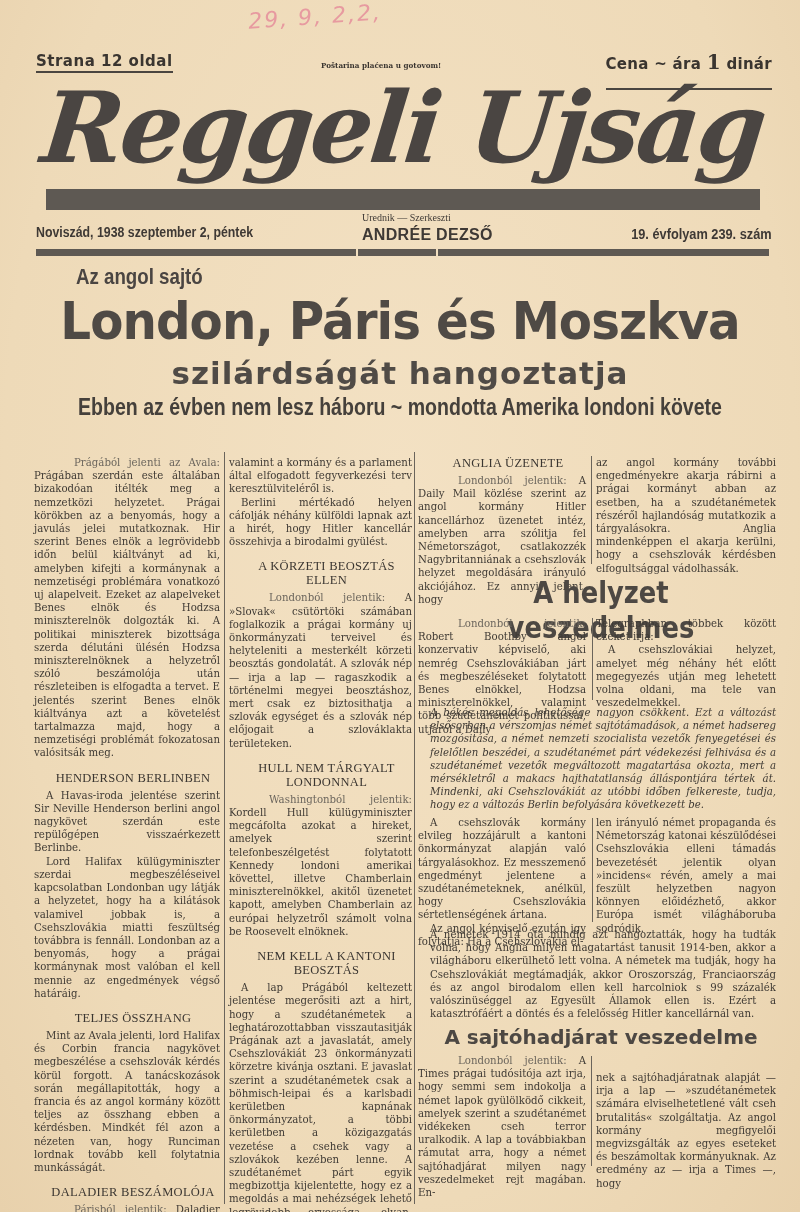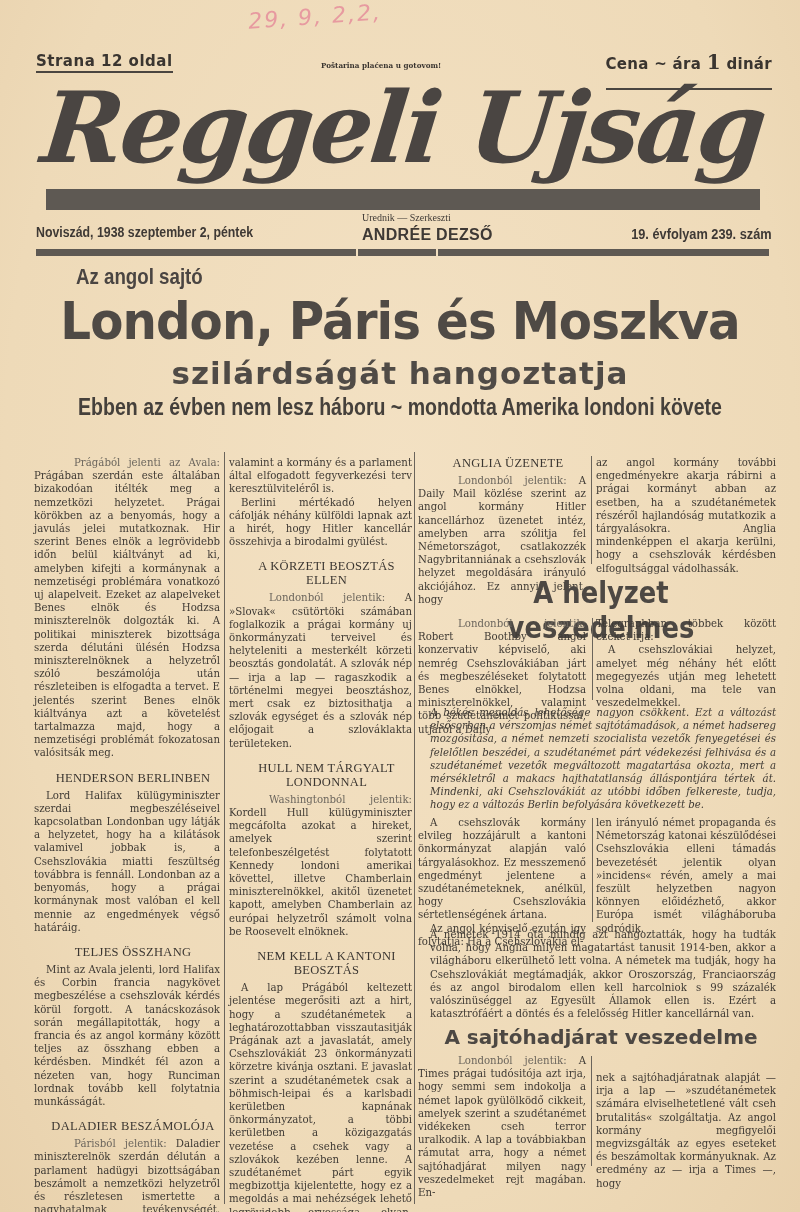--- a/index.html
+++ b/index.html
@@ -86,20 +86,21 @@
   </div>
 
   <div class="kicker">Az angol sajtó</div>
   <div class="headline">London, Páris és Moszkva</div>
   <div class="subhead">szilárdságát hangoztatja</div>
   <div class="deck">Ebben az évben nem lesz háboru ~ mondotta Amerika londoni követe</div>
 
   <div class="col col1">
     <p><span class="dateline-word">Prágából jelenti az Avala:</span><span> Prágában szerdán este általában bizakodóan itélték meg a nemzetközi helyzetet. Prágai körökben az a benyomás, hogy a javulás jelei mutatkoznak. Hir szerint Benes elnök a legrövidebb időn belül kiáltványt ad ki, amelyben kifejti a kormánynak a nemzetiségi problémára vonatkozó uj alapelveit. Ezeket az alapelveket Benes elnök és Hodzsa miniszterelnök dolgozták ki. A politikai miniszterek bizottsága szerda délutáni ülésén Hodzsa miniszterelnöknek a helyzetről szóló beszámolója után részleteiben is elfogadta a tervet. E jelentés szerint Benes elnök kiáltványa azt a követelést tartalmazza majd, hogy a nemzetiségi problémát fokozatosan valósitsák meg.</span></p>
     <h4>HENDERSON BERLINBEN</h4>
+    <p>A Havas-iroda jelentése szerint Sir Neville Henderson berlini angol nagykövet szerdán este repülőgépen visszaérkezett Berlinbe.</p>
     <p>Lord Halifax külügyminiszter szerdai megbeszéléseivel kapcsolatban Londonban ugy látják a helyzetet, hogy ha a kilátások valamivel jobbak is, a Csehszlovákia miatti feszültség továbbra is fennáll. Londonban az a benyomás, hogy a prágai kormánynak most valóban el kell mennie az engedmények végső határáig.</p>
     <h4>TELJES ÖSSZHANG</h4>
     <p>Mint az Avala jelenti, lord Halifax és Corbin francia nagykövet megbeszélése a csehszlovák kérdés körül forgott. A tanácskozások során megállapitották, hogy a francia és az angol kormány között teljes az összhang ebben a kérdésben. Mindkét fél azon a nézeten van, hogy Runciman lordnak tovább kell folytatnia munkásságát.</p>
     <h4>DALADIER BESZÁMOLÓJA</h4>
     <p><span class="dateline-word">Párisból jelentik:</span><span> Daladier miniszterelnök szerdán délután a parlament hadügyi bizottságában beszámolt a nemzetközi helyzetről és részletesen ismertette a nagyhatalmak tevékenységét. Beszélt Daladier a francia nemzetvédelemmel kapcsolatos ipari kérdésekről,</span></p>
   </div>
   <div class="vrule" style="left:224px; top:452px; height:752px;"></div>
 
   <div class="col col2">
     <p style="text-indent:0">valamint a kormány és a parlament által elfogadott fegyverkezési terv keresztülviteléről is.</p>

